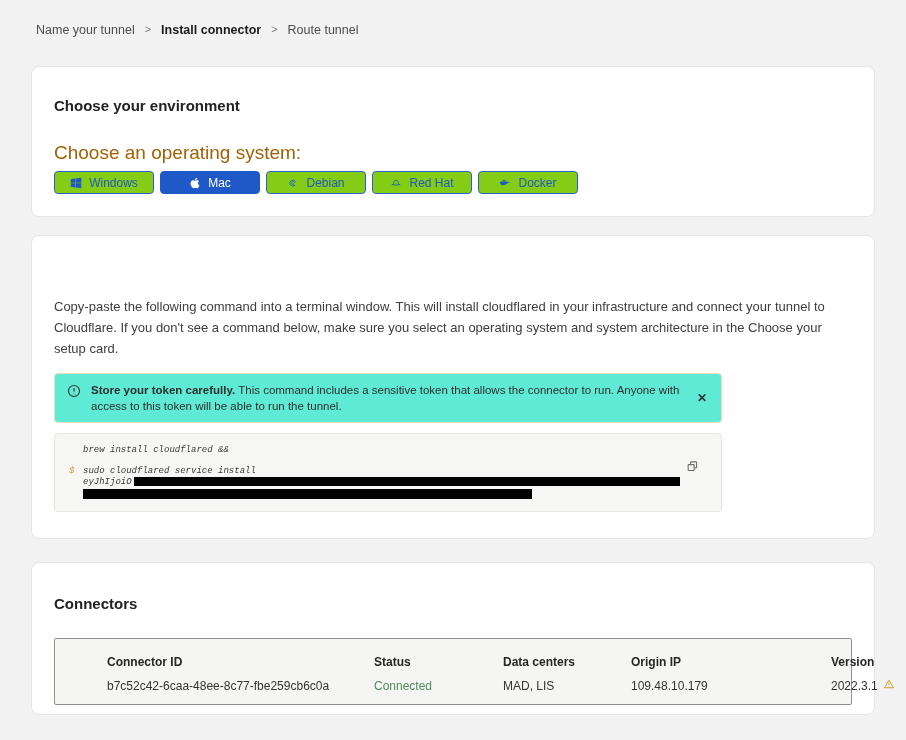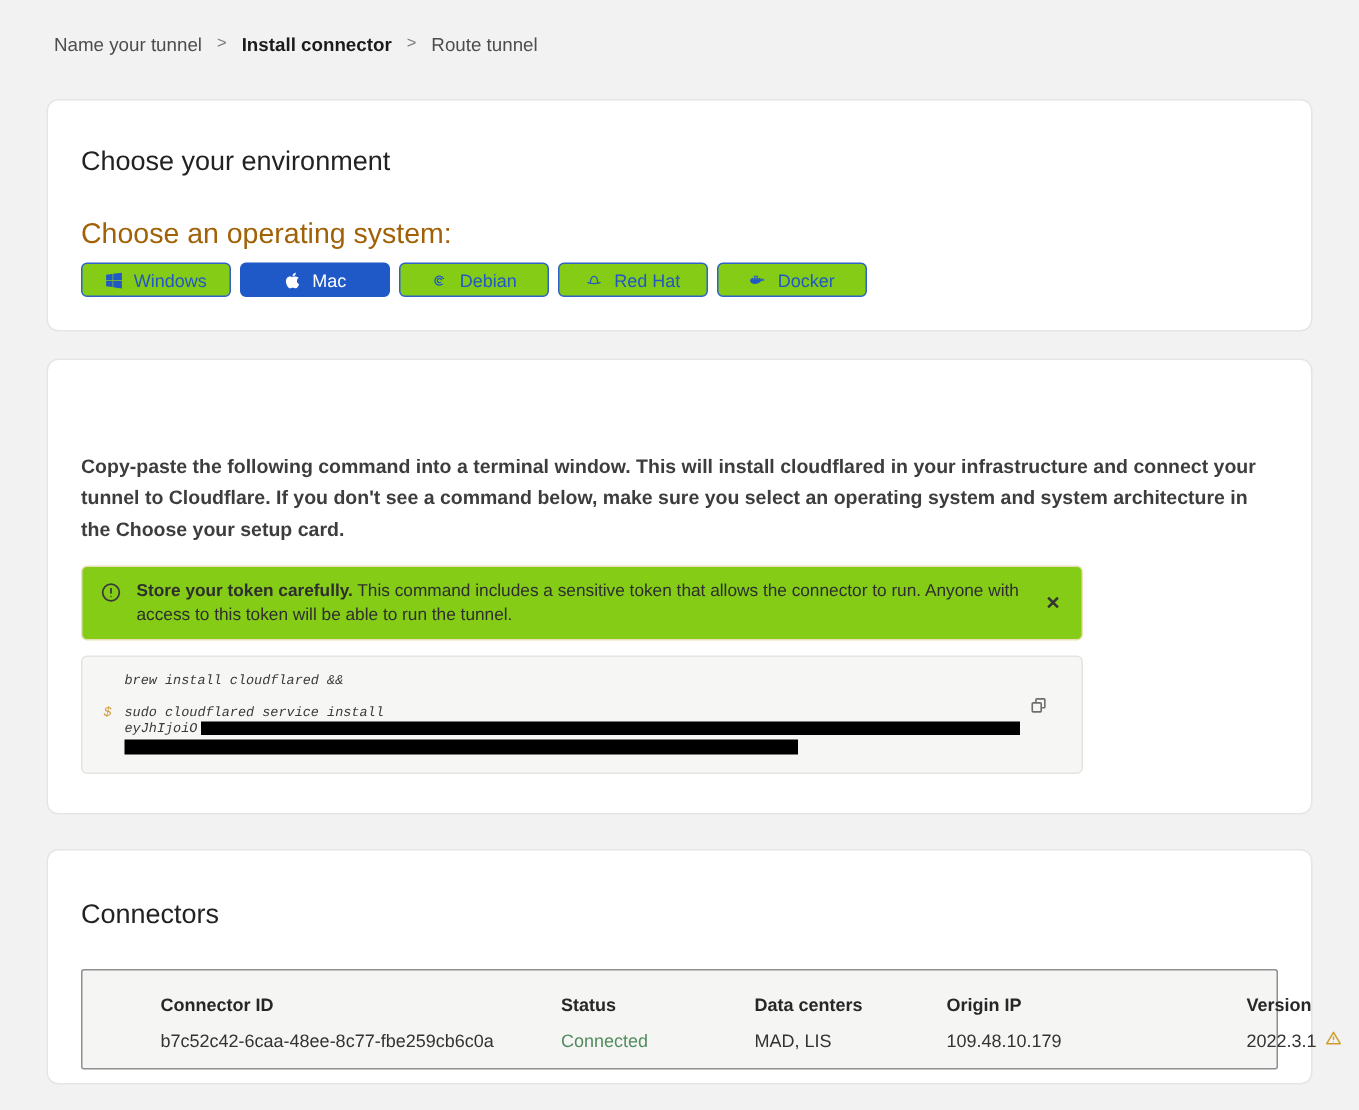--- a/index.html
+++ b/index.html
@@ -15,40 +15,40 @@
   .breadcrumb { display:flex; align-items:flex-start; gap:10px; padding:23px 0 0 36px; font-size:12.5px; color:#4d4d4d; }
   .crumb { cursor:pointer; }
   .crumb.active { font-weight:700; color:#1b1b1b; }
   .crumb-sep { color:#7c7c7c; font-size:11px; }
 
   
   .card {
     width:844px; margin-left:31px; background:#ffffff;
     border:1px solid #e5e5e5; border-radius:8px;
   }
-  .card-title { margin:0; font-size:18px; font-weight:400; color:#222; }
+  .card-title { margin:0; font-size:15px; font-weight:700; color:#222; }
 
   
   .card-env { margin-top:29px; padding:30px 22px 22px 22px; }
   .os-label { margin-top:28px; font-size:19px; color:#a16207; }
   .os-row { display:flex; gap:6px; margin-top:7px; }
   .os-btn {
     width:100px; height:23px; display:flex; align-items:center; justify-content:center; gap:7px;
     background:#84cc16; border:1px solid #2e62c9; border-radius:4px;
     color:#2158c4; font-size:12px; cursor:pointer; font-family:inherit;
   }
   .os-btn svg { width:12px; height:12px; flex:none; }
   .os-btn.selected { background:#1f58c7; border-color:#1f58c7; color:#fff; }
 
   
   .card-install { margin-top:18px; padding:34px 22px 26px 22px; }
-  .desc { margin:26px 0 0 0; font-size:13px; line-height:21px; color:#3d3d3d; max-width:800px;font-weight:bold; }
+  .desc { margin:26px 0 0 0; font-size:13px; line-height:21px; color:#3d3d3d; max-width:800px; }
   .banner {
     margin-top:14px; width:668px; display:flex; gap:10px; align-items:flex-start;
-    background:#84cc16; border:1px solid #eadfb8; border-radius:4px;
+    background:#5eead4; border:1px solid #eadfb8; border-radius:4px;
     padding:8px 12px; font-size:11.5px; line-height:16px; color:#2e2e2e;
   }
   .banner-icon { flex:none; margin-top:2px; color:#3a3a3a; }
   .banner-text b { font-weight:700; }
   .banner-close { margin-left:auto; flex:none; align-self:center; color:#333; font-size:12px; font-weight:700; cursor:pointer; padding:0 2px; }
 
   .codeblock {
     position:relative; margin-top:10px; width:668px;
     background:#f6f6f5; border:1px solid #e4e4e2; border-radius:4px;
     padding:11px 14px 12px 14px;

